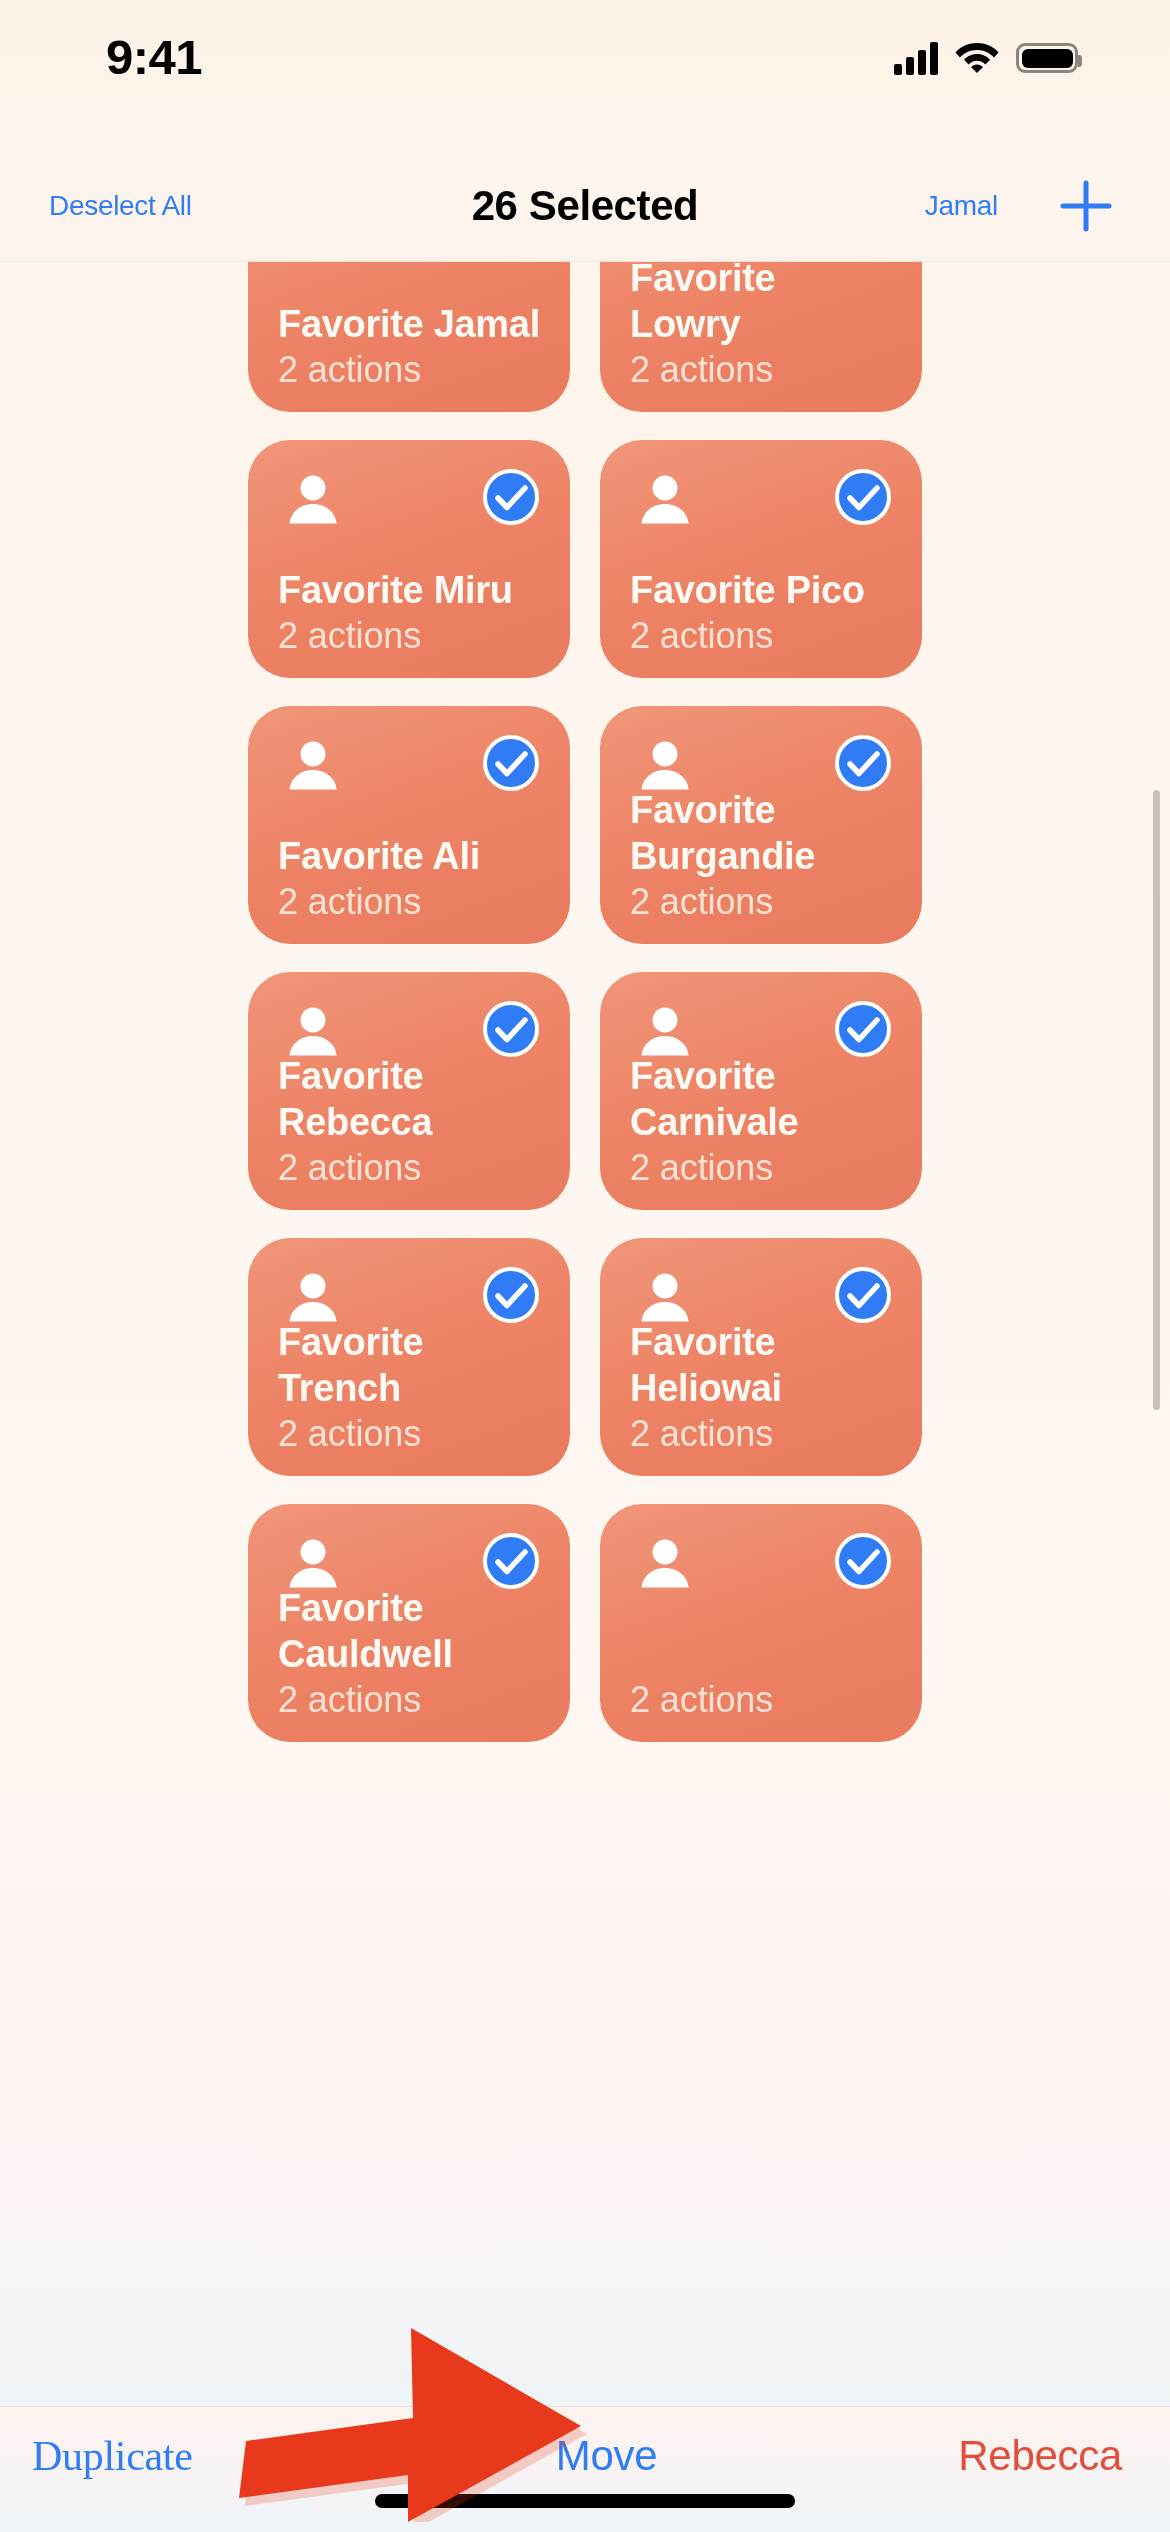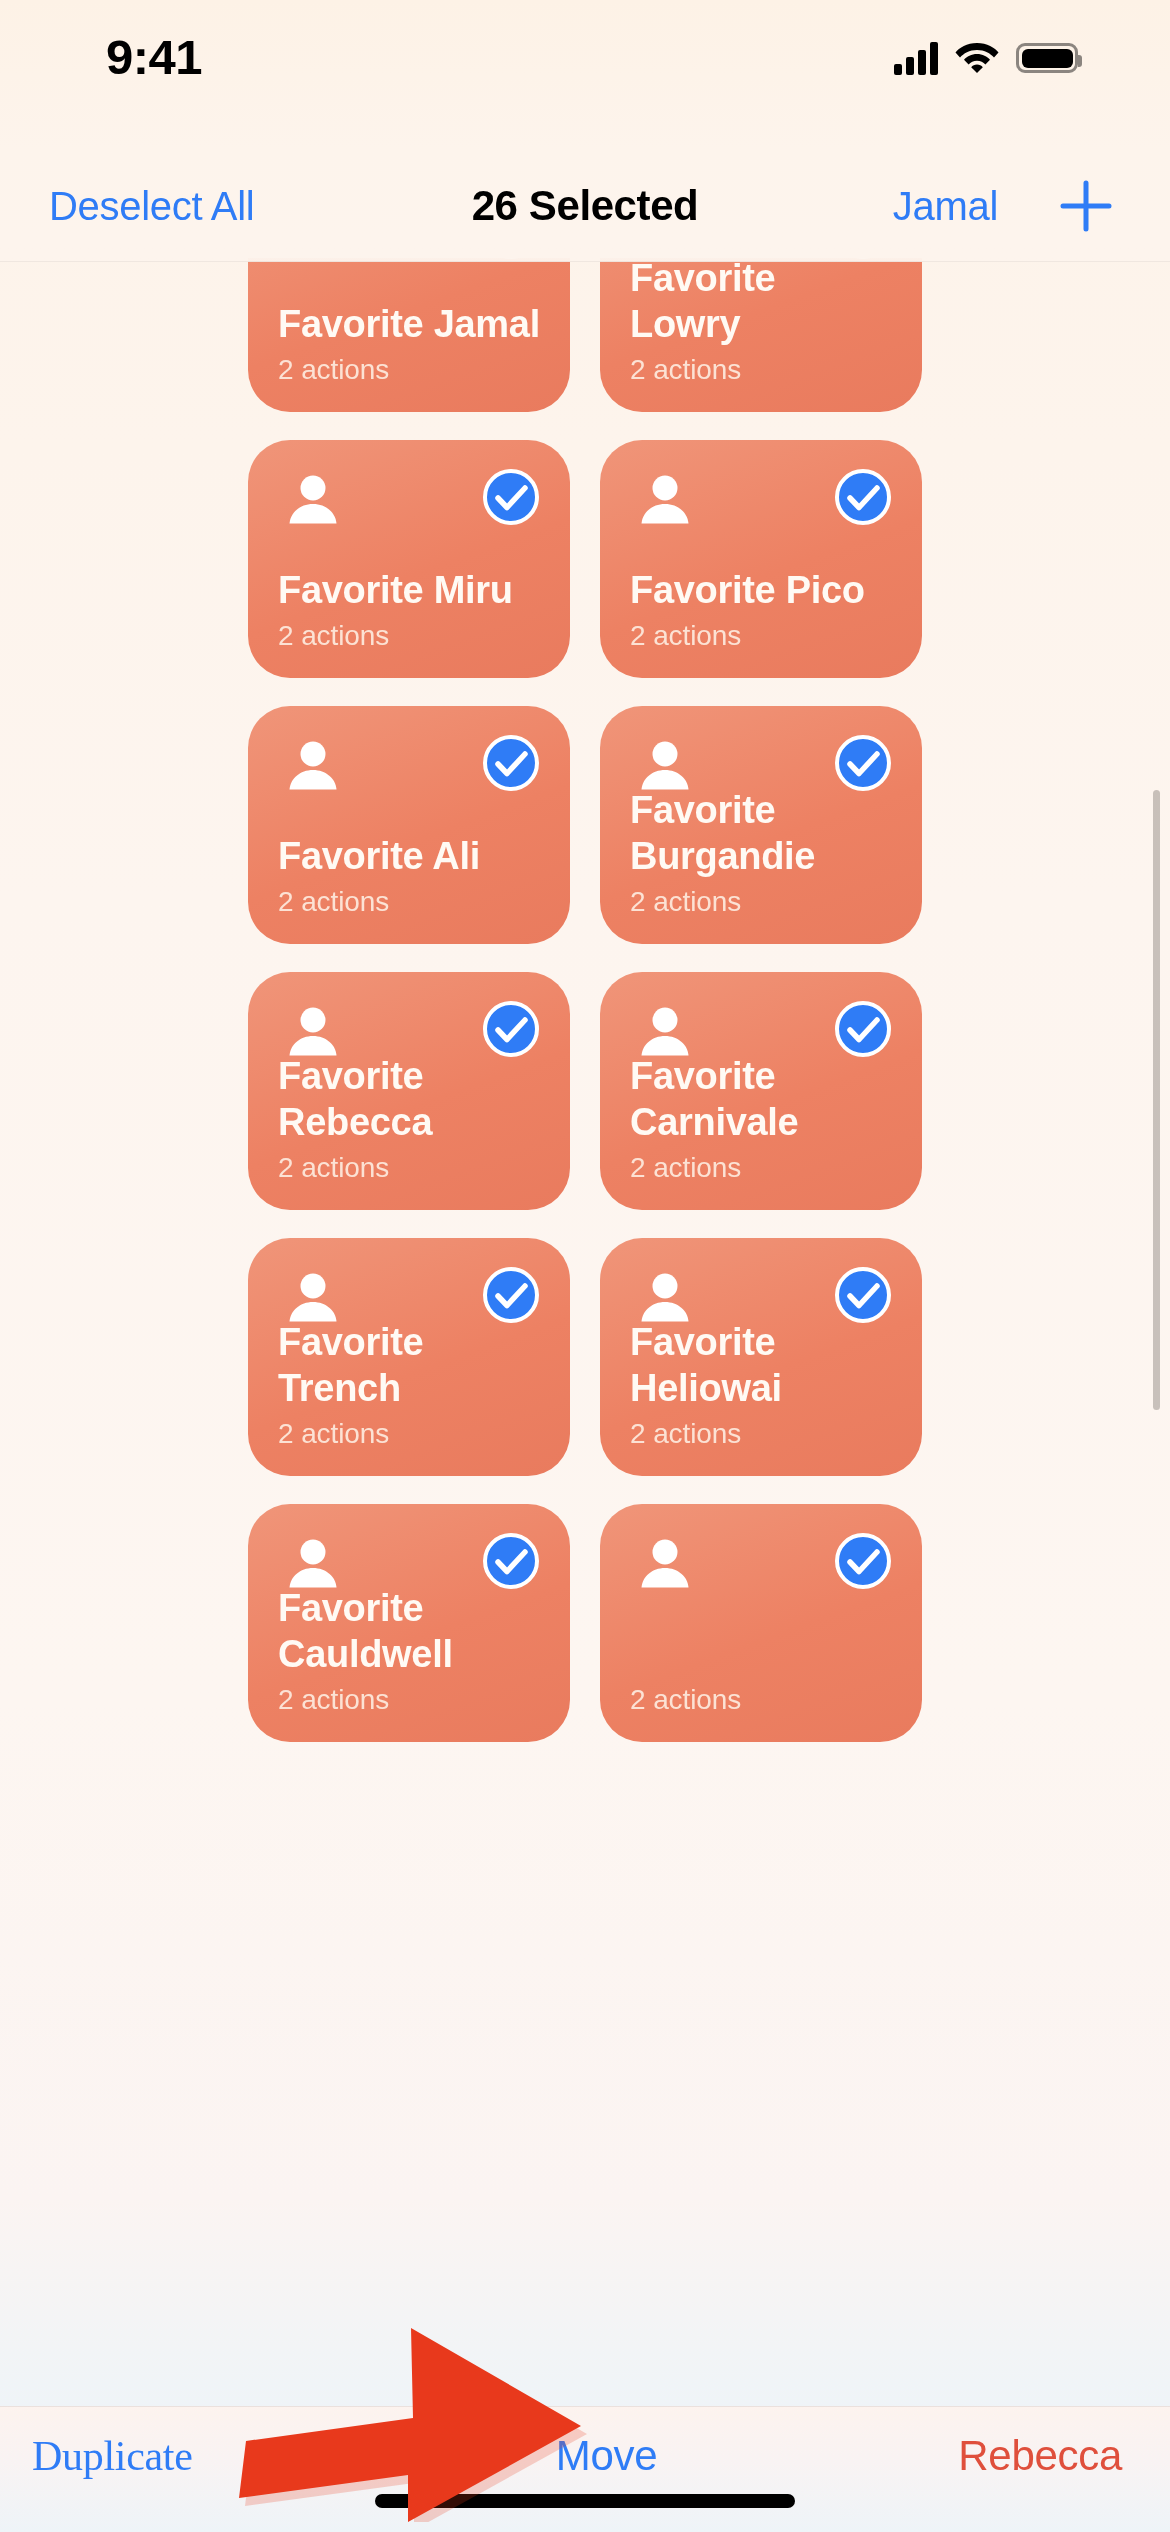--- a/index.html
+++ b/index.html
@@ -98,21 +98,21 @@
     align-items: center;
   }
   #nav-bar::after {
     content: "";
     position: absolute;
     left: 0; bottom: 0; right: 0;
     height: 1px;
     background: rgba(0,0,0,0.05);
   }
   .nav-btn {
-    font-size: 40px;
+    font-size: 28px;
     color: #2f7cf6;
     letter-spacing: -0.3px;
     white-space: nowrap;
   }
   #nav-deselect-all { position: absolute; left: 49px; }
   #nav-title {
     position: absolute;
     left: 0; right: 0;
     text-align: center;
     font-size: 42px;
@@ -176,21 +176,21 @@
   .card-title {
     font-size: 38px;
     font-weight: bold;
     color: #fffaf4;
     letter-spacing: -0.3px;
     line-height: 46px;
     margin-bottom: 5px;
     word-wrap: break-word;
   }
   .card-sub {
-    font-size: 28px;
+    font-size: 36px;
     color: rgba(255,248,238,0.82);
     letter-spacing: -0.1px;
     line-height: 36px;
   }
 
   
   #scroll-indicator {
     position: absolute;
     right: 10px;
     top: 790px;

